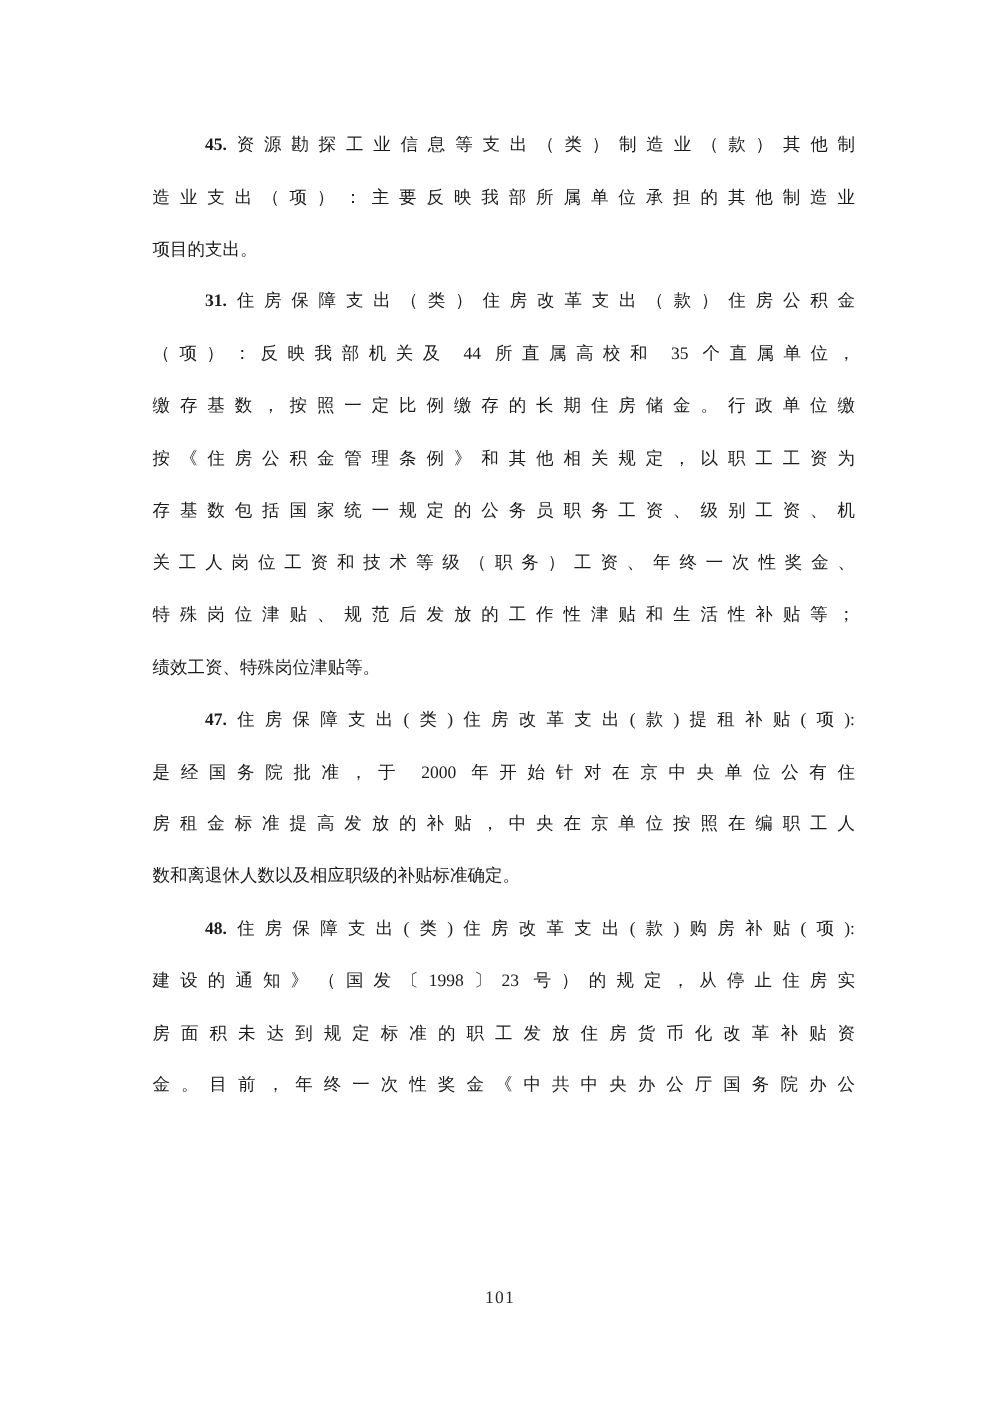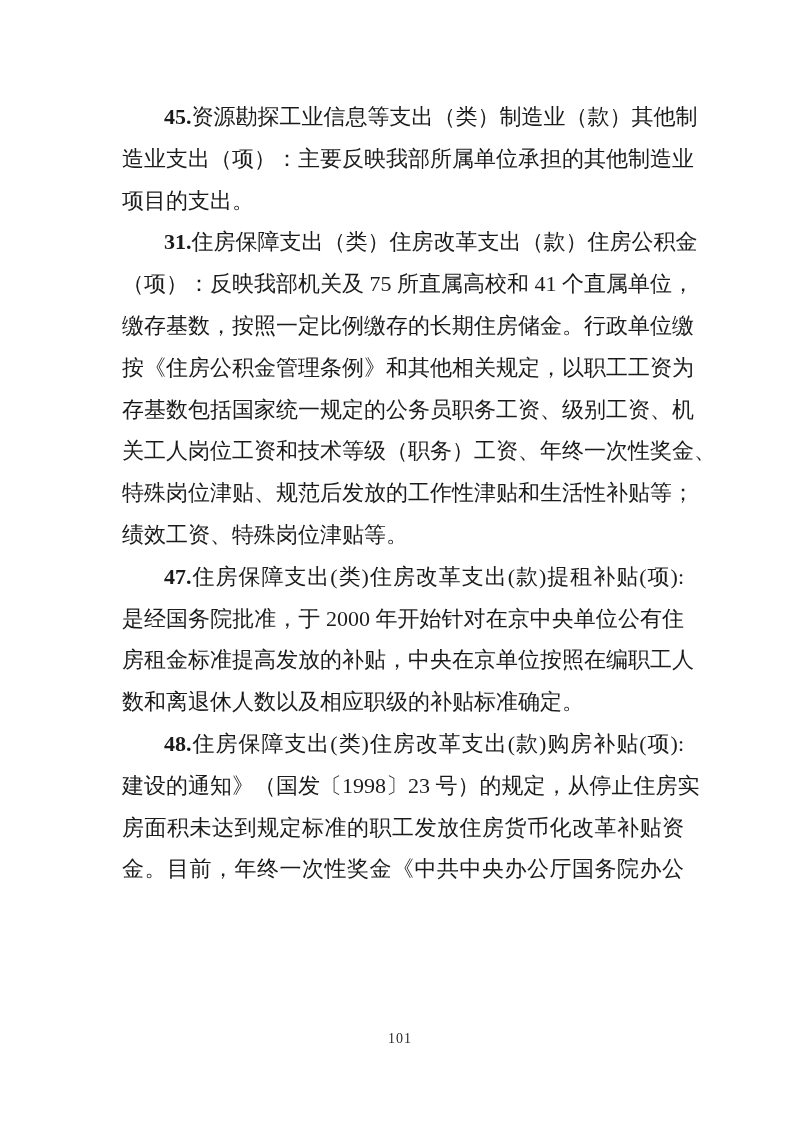--- a/index.html
+++ b/index.html
@@ -18,21 +18,21 @@
   }
   #textblock {
     position: absolute;
     left: 122px;
     top: 96px;
     width: 562px;
   }
   .line {
     height: 41.8px;
     line-height: 41.8px;
-    font-size: 22px;
+    font-size: 14px;
     white-space: nowrap;
     text-align: justify;
     text-align-last: justify;
     text-justify: inter-character;
   }
   .line.plain {
     text-align: right;
     text-align-last: left;
   }
   .line.indent {
@@ -56,21 +56,21 @@
 </style>
 </head>
 <body>
 
 <div id="page">
   <div id="textblock">
       <div class="line indent"><span class="num">45.</span>资源勘探工业信息等支出（类）制造业（款）其他制</div>
       <div class="line">造业支出（项）：主要反映我部所属单位承担的其他制造业</div>
       <div class="line plain">项目的支出。</div>
       <div class="line indent"><span class="num">31.</span>住房保障支出（类）住房改革支出（款）住房公积金</div>
-      <div class="line">（项）：反映我部机关及 75 所直属高校和 41 个直属单位，</div>
+      <div class="line">（项）：反映我部机关及 44 所直属高校和 35 个直属单位，</div>
       <div class="line">缴存基数，按照一定比例缴存的长期住房储金。行政单位缴</div>
       <div class="line">按《住房公积金管理条例》和其他相关规定，以职工工资为</div>
       <div class="line">存基数包括国家统一规定的公务员职务工资、级别工资、机</div>
       <div class="line">关工人岗位工资和技术等级（职务）工资、年终一次性奖金、</div>
       <div class="line">特殊岗位津贴、规范后发放的工作性津贴和生活性补贴等；</div>
       <div class="line plain">绩效工资、特殊岗位津贴等。</div>
       <div class="line indent"><span class="num">47.</span>住房保障支出(类)住房改革支出(款)提租补贴(项):</div>
       <div class="line">是经国务院批准，于 2000 年开始针对在京中央单位公有住</div>
       <div class="line">房租金标准提高发放的补贴，中央在京单位按照在编职工人</div>
       <div class="line plain">数和离退休人数以及相应职级的补贴标准确定。</div>

